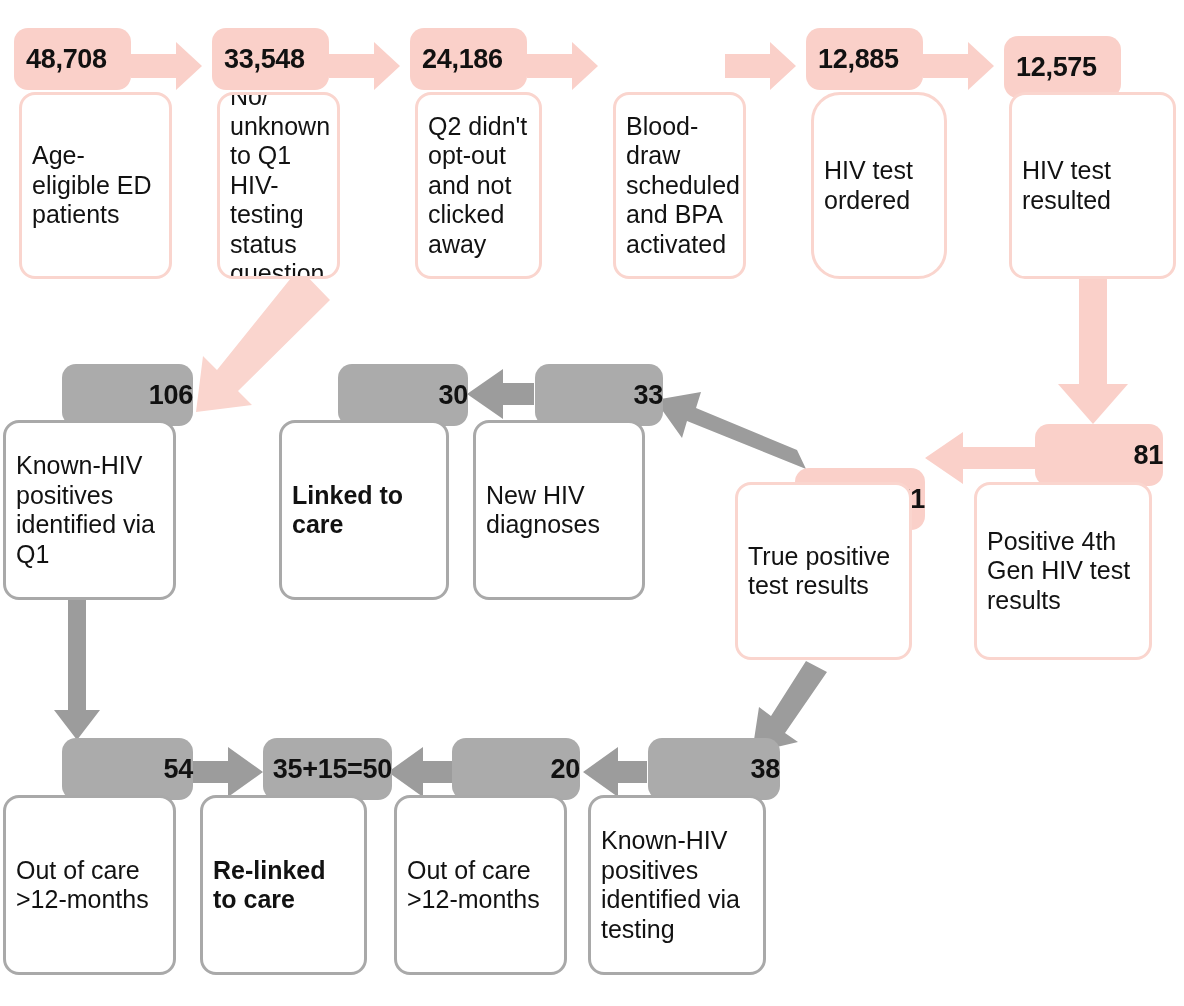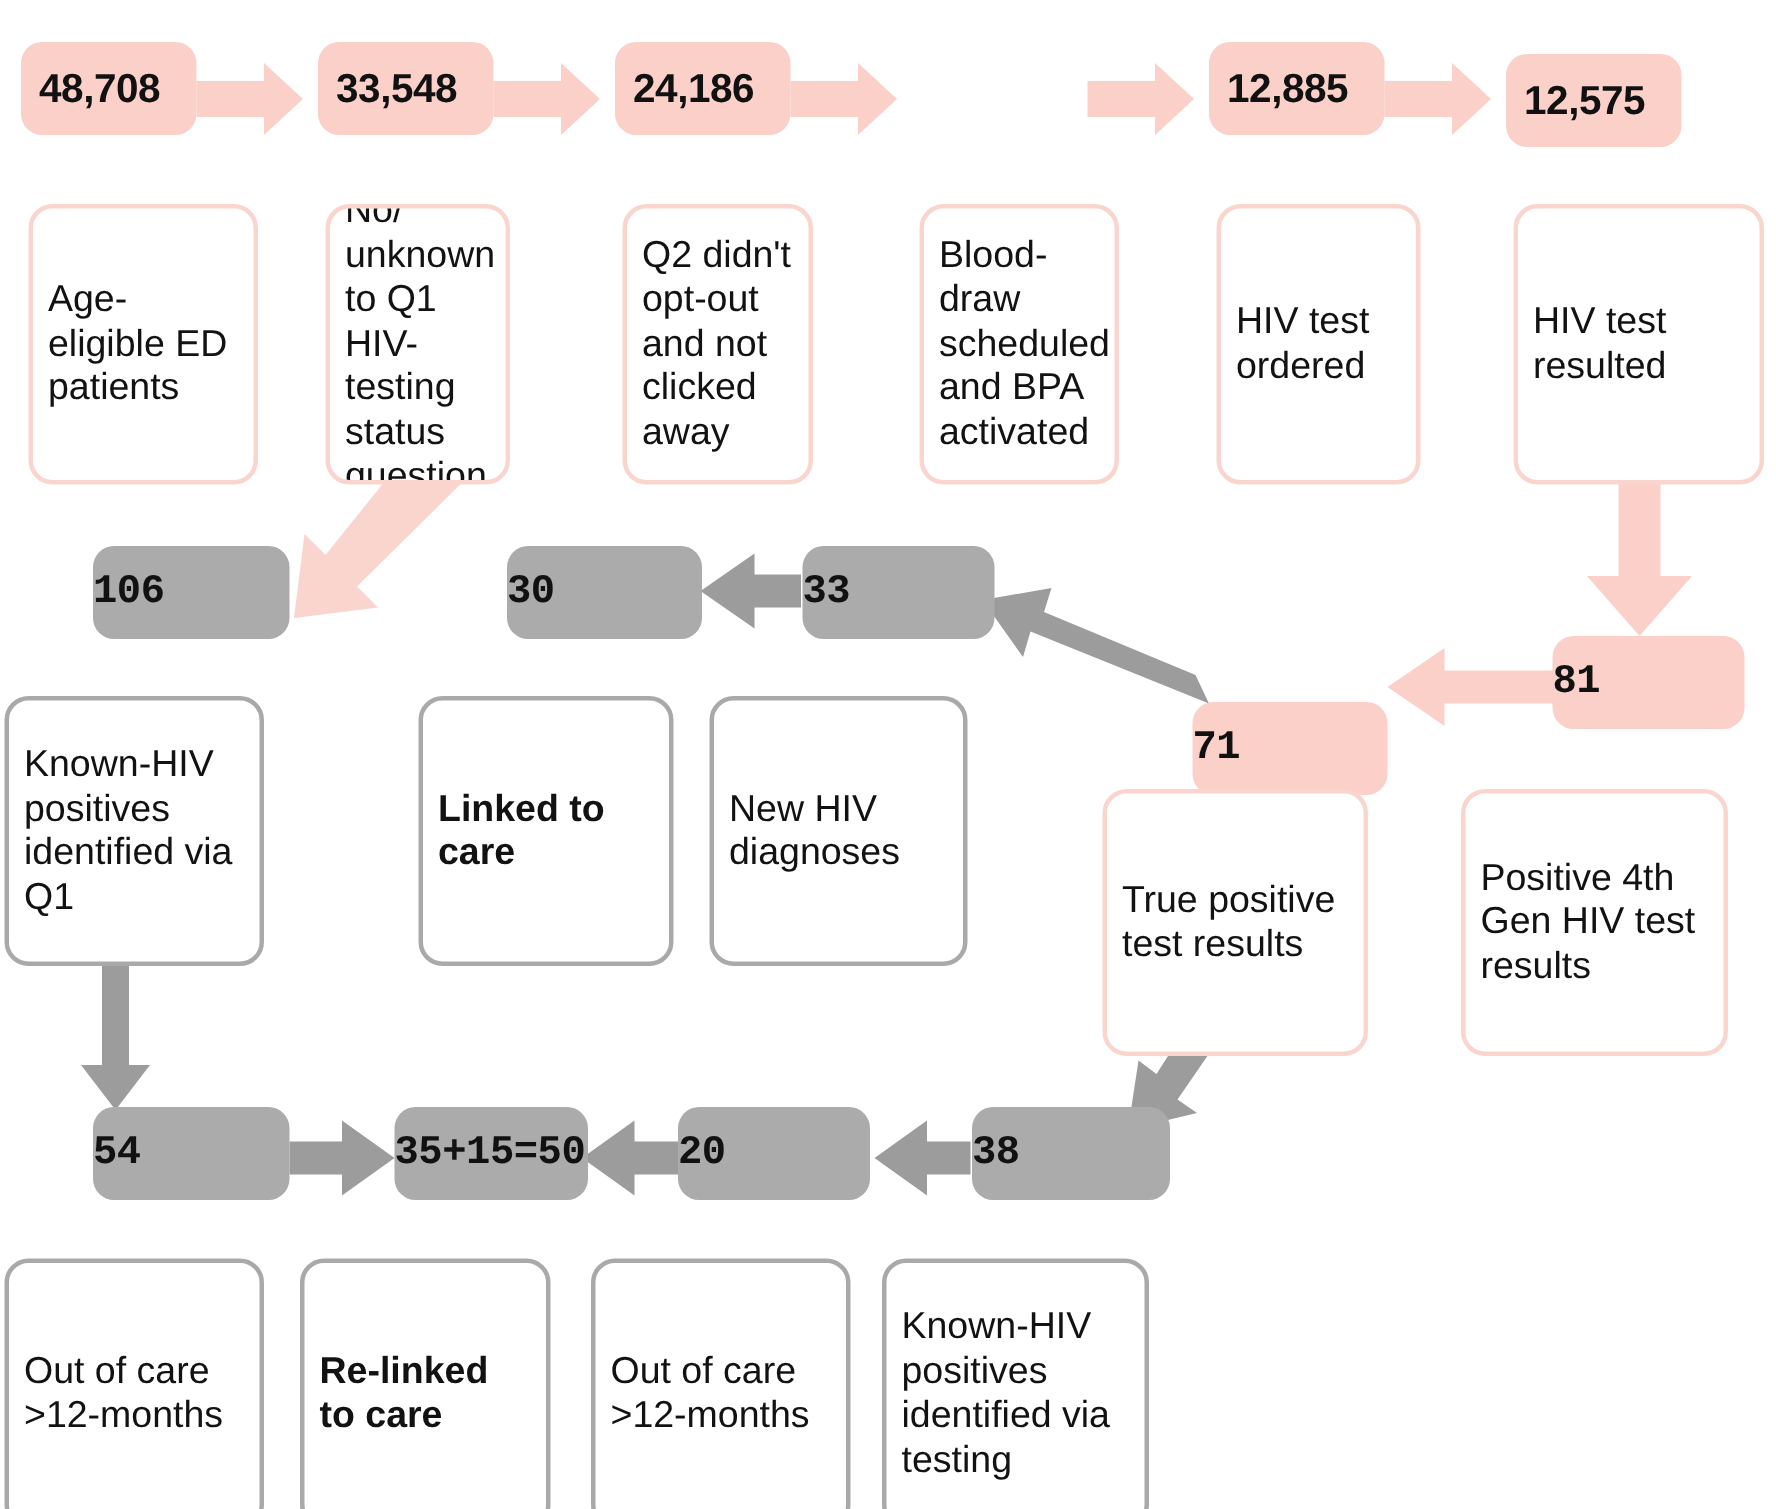--- a/index.html
+++ b/index.html
@@ -36,31 +36,30 @@
   .badge-num {
     font-size: 27px;
     font-weight: 700;
     color: #111111;
     letter-spacing: -0.3px;
     white-space: nowrap;
   }
   .badge.pink { background: #FAD0C9; }
   .badge.gray { background: #ABABAB; }
   .badge.align-left { justify-content: flex-start; padding-left: 12px; }
-  .badge.align-center { justify-content: flex-start; font-family: Liberation Mono, monospace; }
+  .badge.align-center { justify-content: flex-end; }
   .card {
     position: absolute;
     background: #ffffff;
     border-radius: 16px;
     box-sizing: border-box;
     z-index: 4;
     display: flex;
     align-items: center;
     overflow: hidden;
-    margin-top: 44px;
   }
   .card.pink { border: 3px solid #FAD5CE; }
   .card.gray { border: 3px solid #A9A9A9; }
   .card-text {
     font-size: 25px;
     line-height: 1.18;
     color: #121212;
     padding: 0 10px;
     width: 100%;
     box-sizing: border-box;
@@ -154,21 +153,21 @@
     <div class="card-text">Q2 didn't opt-out and not clicked away</div>
   </div>
 
   <div class="card pink" style="left:613px; top:92px; width:133px; height:187px;">
     <div class="card-text">Blood-draw scheduled and BPA activated</div>
   </div>
 
   <div class="badge pink align-left" style="left:806px; top:28px; width:117px; height:62px;">
     <span class="badge-num">12,885</span>
   </div>
-  <div class="card pink" style="left:811px; top:92px; width:136px; height:187px;">
+  <div class="card pink" style="left:811px; top:92px; width:136px; height:187px;border-radius:29px;">
     <div class="card-text">HIV test ordered</div>
   </div>
 
   <div class="badge pink align-left" style="left:1004px; top:36px; width:117px; height:62px;">
     <span class="badge-num">12,575</span>
   </div>
   <div class="card pink" style="left:1009px; top:92px; width:167px; height:187px;">
     <div class="card-text">HIV test resulted</div>
   </div>
 

